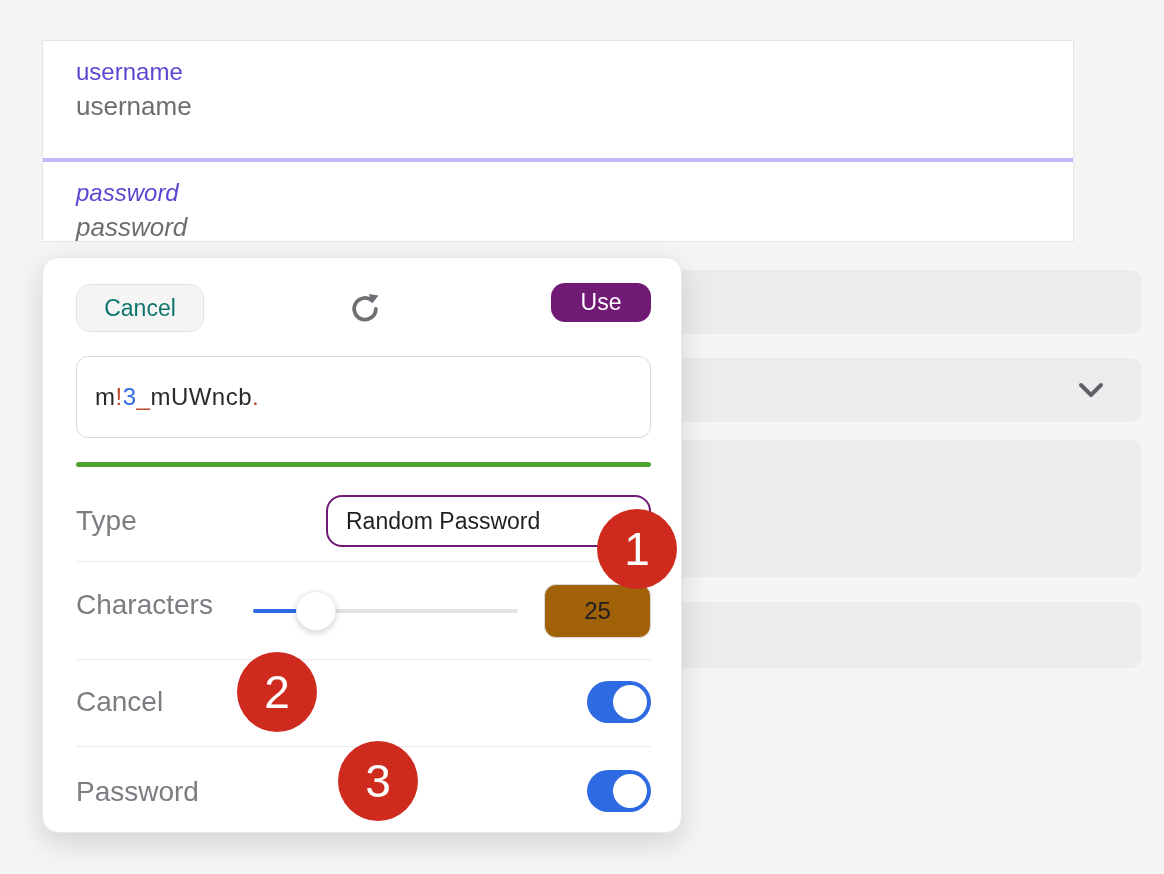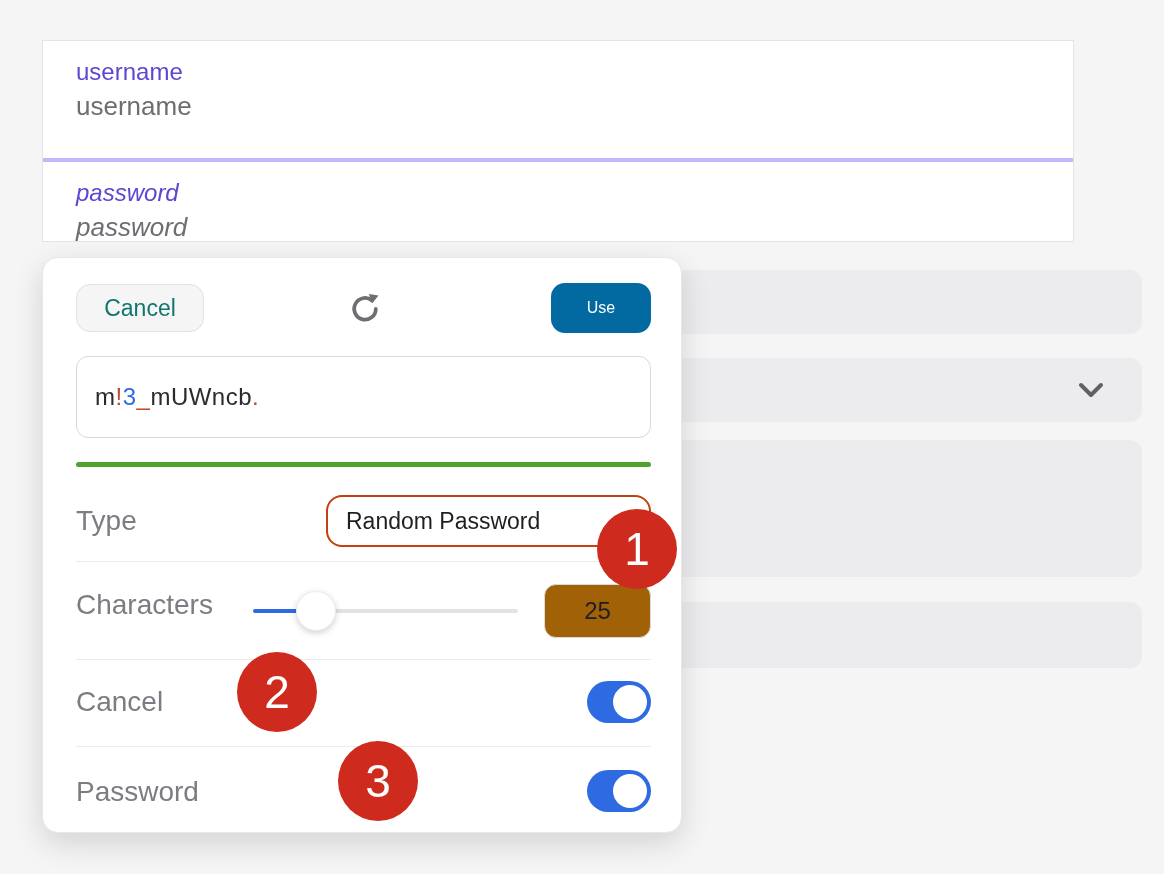--- a/index.html
+++ b/index.html
@@ -22,39 +22,39 @@
   .bg-row-d{top:602px;height:66px;}
   .bg-chevron{position:absolute;right:38px;top:24px;width:26px;height:16px;cursor:pointer;}
 
   
   .popup{position:absolute;left:42px;top:257px;width:640px;height:576px;background:#fff;
     border:1px solid #e8e8eb;border-radius:16px;box-shadow:0 10px 30px rgba(0,0,0,.14);box-sizing:border-box;}
   .btn-cancel{position:absolute;left:33px;top:26px;width:128px;height:48px;background:#f5f5f6;
     border:1px solid #e2e2e5;border-radius:14px;font-size:23px;color:#0f766e;font-family:inherit;cursor:pointer;
     display:flex;align-items:center;justify-content:center;}
   .refresh{position:absolute;left:304px;top:32px;width:36px;height:36px;cursor:pointer;}
-  .btn-use{position:absolute;left:508px;top:25px;width:100px;height:50px;background:#0369a1;border:none;
-    border-radius:14px;font-size:16px;color:#fff;font-family:inherit;cursor:pointer;
+  .btn-use{position:absolute;left:508px;top:25px;width:100px;height:39px;background:#701a75;border:none;
+    border-radius:14px;font-size:23px;color:#fff;font-family:inherit;cursor:pointer;
     display:flex;align-items:center;justify-content:center;}
 
   .pw-field{position:absolute;left:33px;top:98px;width:575px;height:82px;border:1px solid #d9d9dc;
     border-radius:12px;box-sizing:border-box;display:flex;align-items:center;padding:0 18px;
     font-size:24px;color:#2b2b2e;letter-spacing:.5px;white-space:nowrap;cursor:text;}
   .pw-field .sym{color:#bd4b2d;}
   .pw-field .dig{color:#2e6be2;}
 
   .strength{position:absolute;left:33px;top:204px;width:575px;height:5px;background:#4ea32f;border-radius:3px;}
 
   .row-label{position:absolute;left:33px;font-size:28px;color:#7c7c82;}
   .lbl-type{top:247px;}
   .lbl-chars{top:331px;}
   .lbl-numbers{top:428px;}
   .lbl-symbols{top:518px;}
 
-  .dropdown{position:absolute;left:283px;top:237px;width:325px;height:52px;border:2px solid #c2410c;
+  .dropdown{position:absolute;left:283px;top:237px;width:325px;height:52px;border:2px solid #701a75;
     border-radius:16px;box-sizing:border-box;display:flex;align-items:center;cursor:pointer;background:#fff;}
   .dropdown-text{margin-left:18px;font-size:23px;color:#1f1f22;}
   .dd-chevron{position:absolute;right:14px;top:19px;width:20px;height:13px;}
 
   .sep{position:absolute;left:33px;width:575px;height:1px;background:#ebebee;}
   .sep1{top:303px;}
   .sep2{top:401px;}
   .sep3{top:488px;}
 
   .slider{position:absolute;left:210px;top:333px;width:265px;height:40px;cursor:pointer;}

